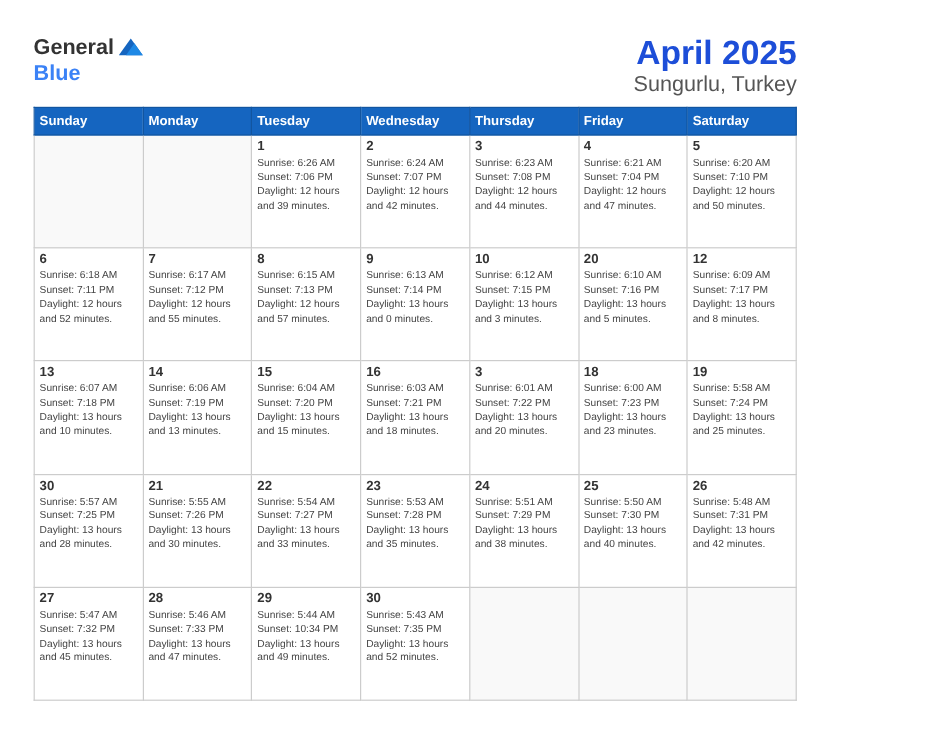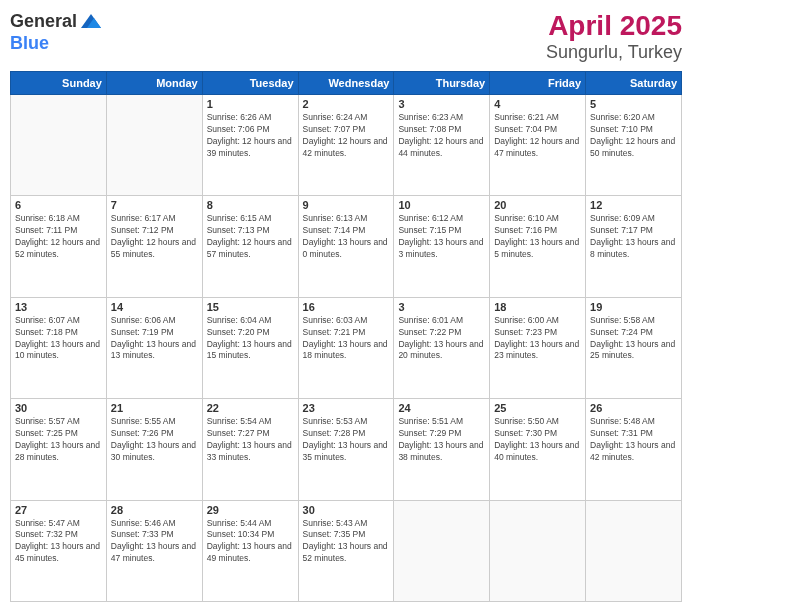--- a/index.html
+++ b/index.html
@@ -6,21 +6,21 @@
     body {
       width: 792px;
       height: 612px;
       font-family: Arial, sans-serif;
       background: #fff;
       overflow: hidden;
     }
     .page {
       width: 692px;
       height: 612px;
-      padding: 10px;
+      padding: 28px;
       display: flex;
       flex-direction: column;
     }
     .header {
       display: flex;
       justify-content: space-between;
       align-items: flex-start;
       margin-bottom: 8px;
     }
     .logo {
@@ -38,41 +38,41 @@
       width: 24px;
       height: 24px;
       margin-left: 2px;
     }
     .title-block {
       text-align: right;
     }
     .month-title {
       font-size: 28px;
       font-weight: bold;
-      color: #be185d;
+      color: #1d4ed8;
     }
     .location-title {
       font-size: 18px;
       color: #555;
     }
     .calendar {
       flex: 1;
       border: 1px solid #ccc;
       border-collapse: collapse;
       width: 100%;
       table-layout: fixed;
     }
     .calendar th {
       background: #1565c0;
       color: #fff;
       font-size: 11px;
       font-weight: bold;
       padding: 5px 4px;
       border: 1px solid #1255a0;
-      text-align: right;
+      text-align: left;
     }
     .calendar td {
       border: 1px solid #ccc;
       vertical-align: top;
       padding: 3px 4px;
       font-size: 9px;
       color: #333;
       background: #fff;
       height: 82px;
     }

